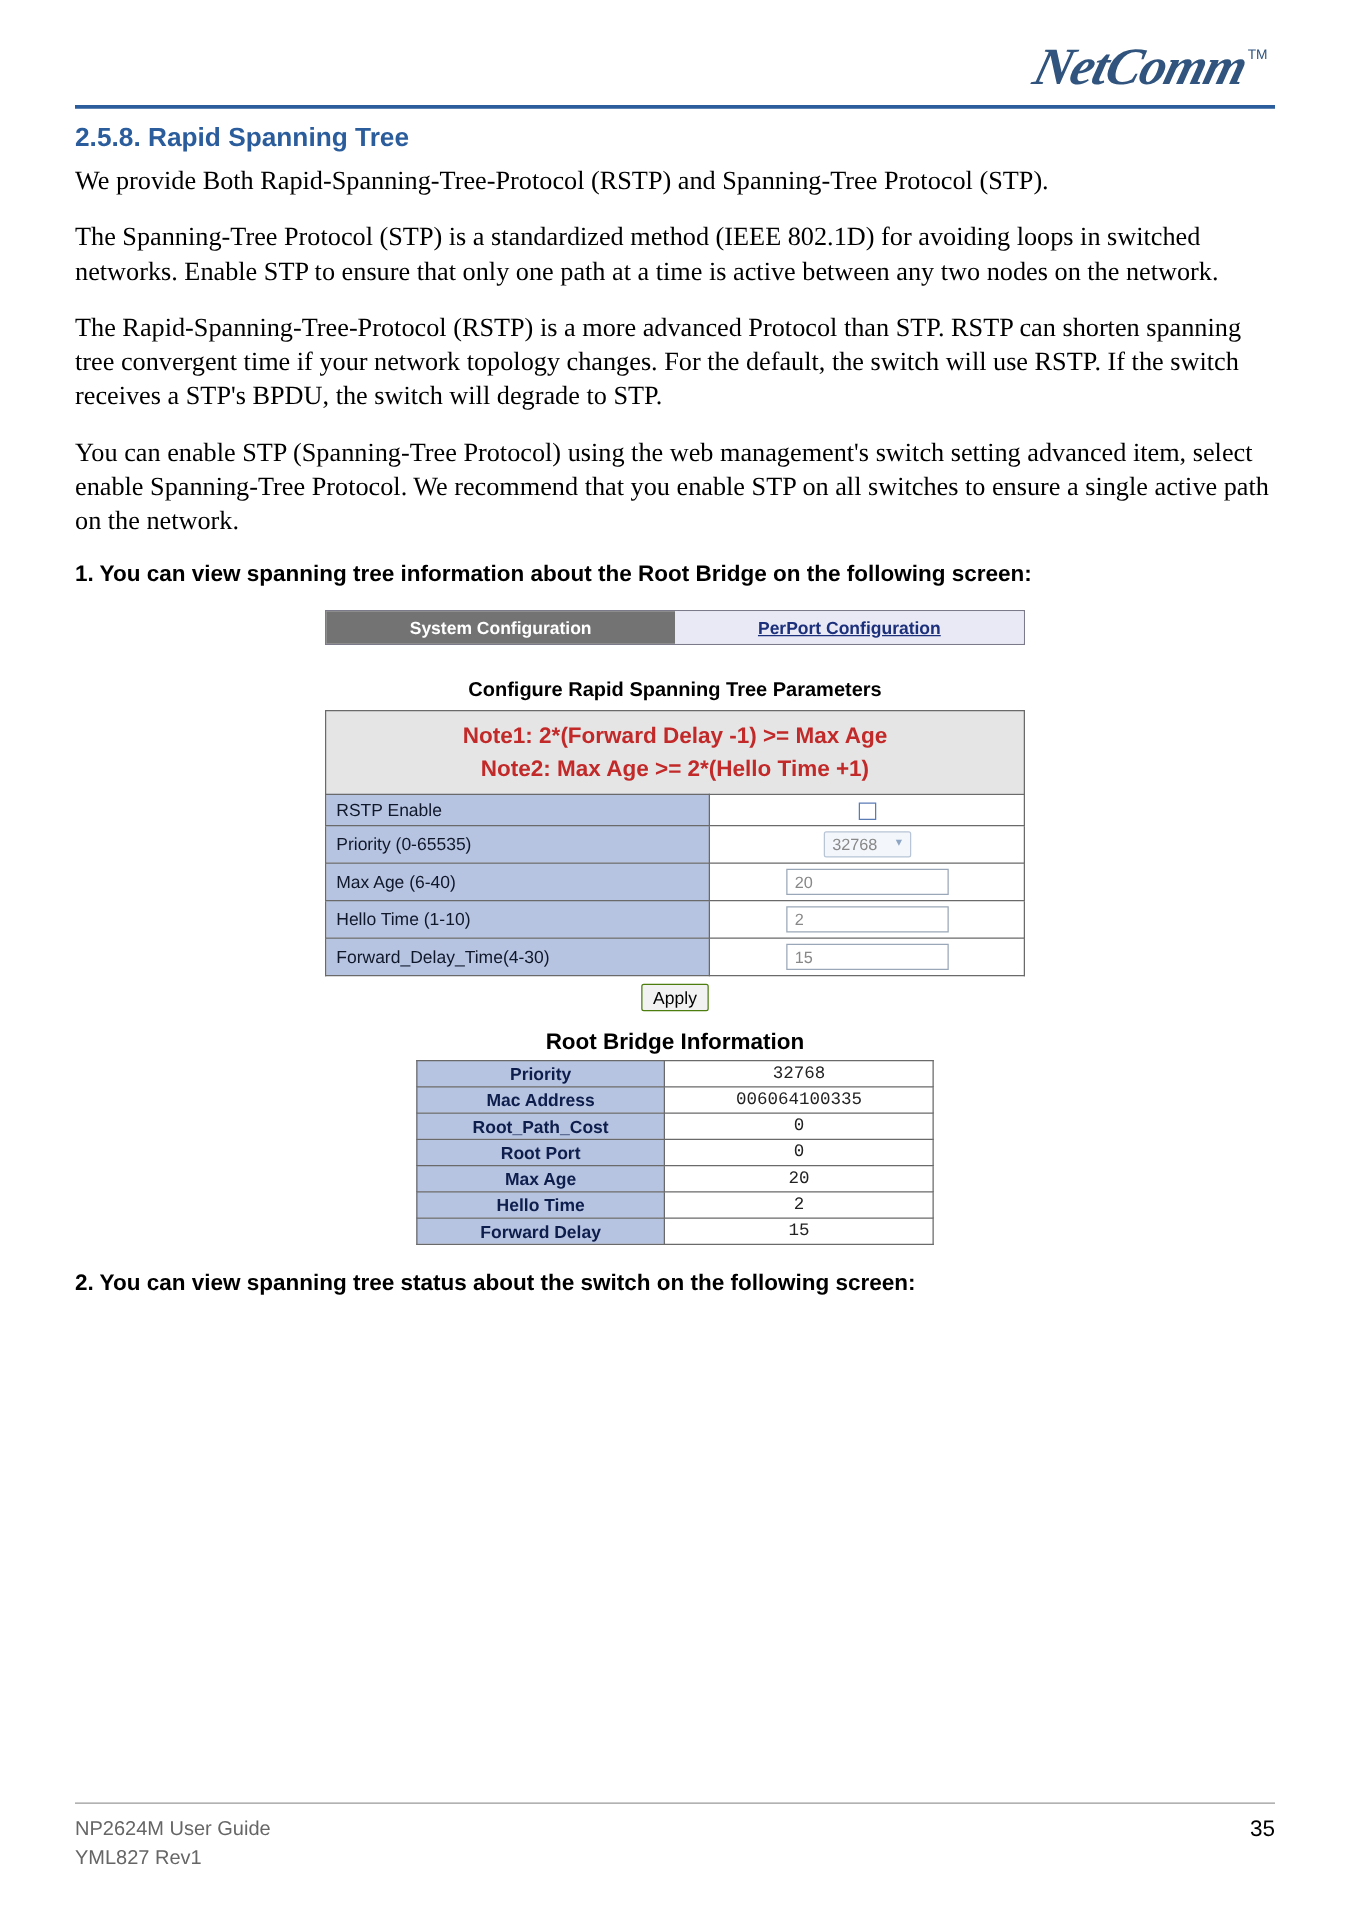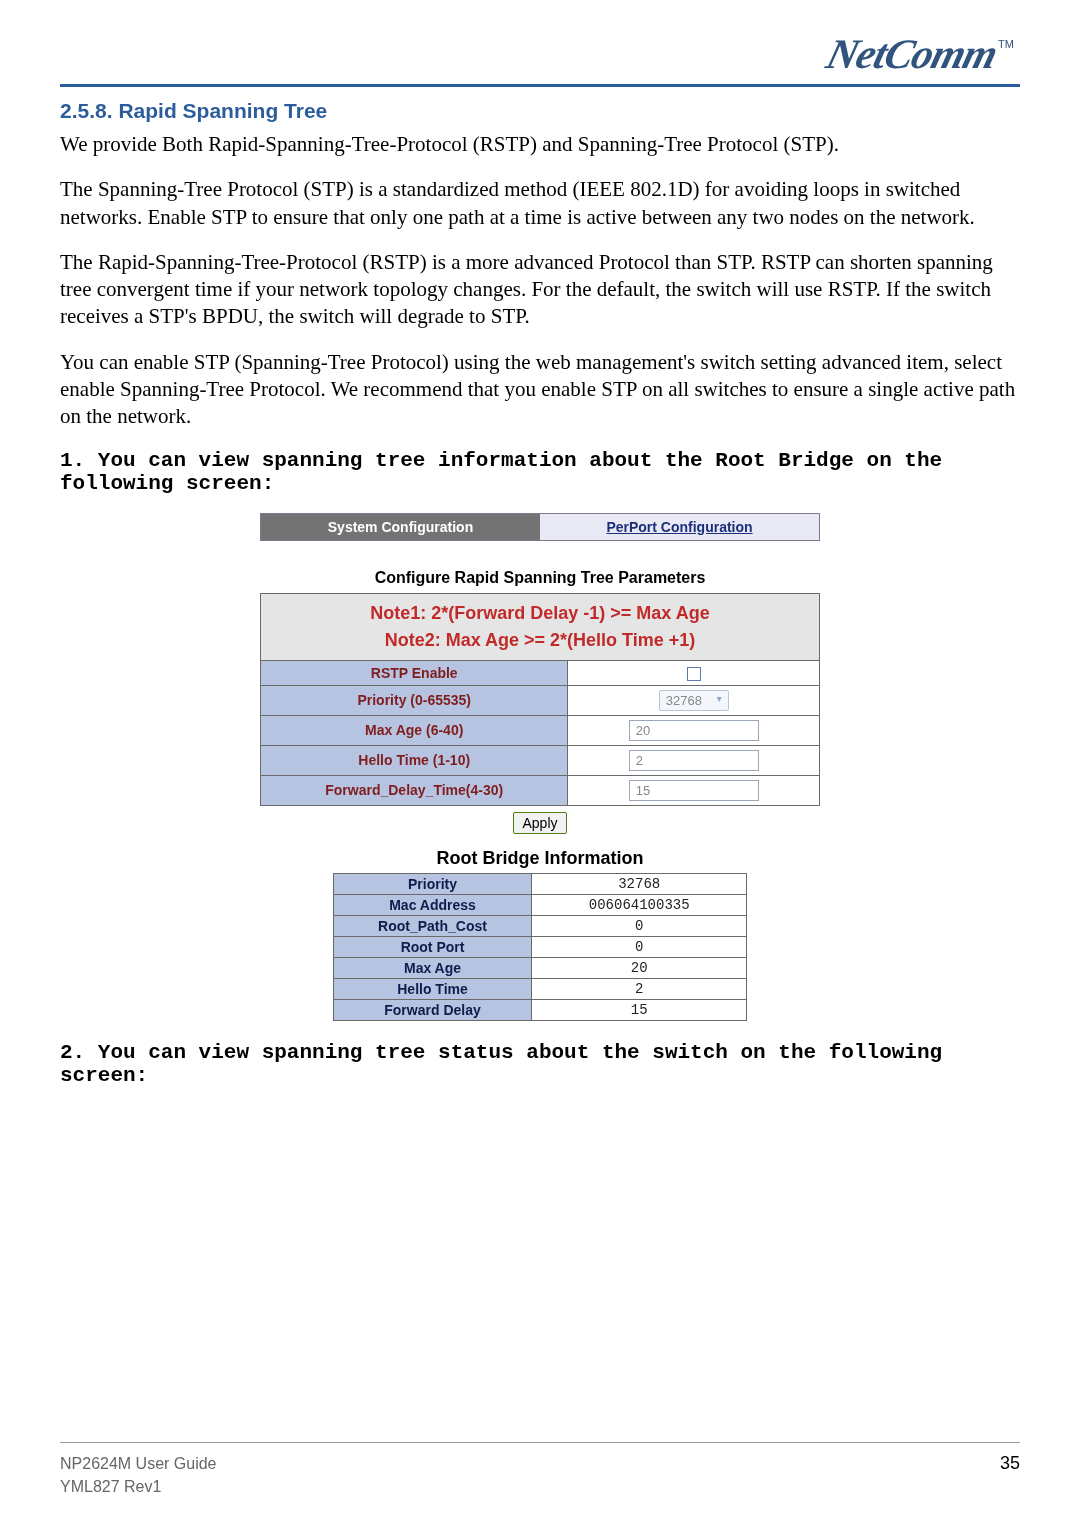--- a/index.html
+++ b/index.html
@@ -49,22 +49,22 @@
     font-size: 21px;
     margin: 2px 0 8px 0;
   }
   p.body {
     font-family: 'Times New Roman', Times, serif;
     font-size: 21px;
     line-height: 1.3;
     margin: 0 0 18px 0;
   }
   p.bold-lead {
-    font-family: Liberation Mono, monospace;
-    font-size: 21px;
+    font-family: Liberation Sans, sans-serif;
+    font-size: 18px;
     font-weight: 700;
     margin: 8px 0 18px 0;
   }
   .screenshot {
     width: 560px;
     margin: 0 auto 20px auto;
   }
   .tabbar {
     display: flex;
     border: 1px solid #7a7a8a;
@@ -108,23 +108,22 @@
     color: #c22a2a;
     font-family: Verdana, Arial, sans-serif;
     font-weight: 700;
     font-size: 18px;
     text-align: center;
     line-height: 1.5;
     padding: 6px 4px !important;
   }
   .label-cell {
     background: #b7c4e1;
-    color: #7f1d1d;
-    font-weight: 700;
-    text-align: center;
+    color: #0f172a;
+    font-weight: 400;
     width: 55%;
   }
   .val-cell {
     background: #fff;
     text-align: center;
     color: #555;
   }
   .val-cell .chk {
     display:inline-block;
     width:14px; height:14px;

